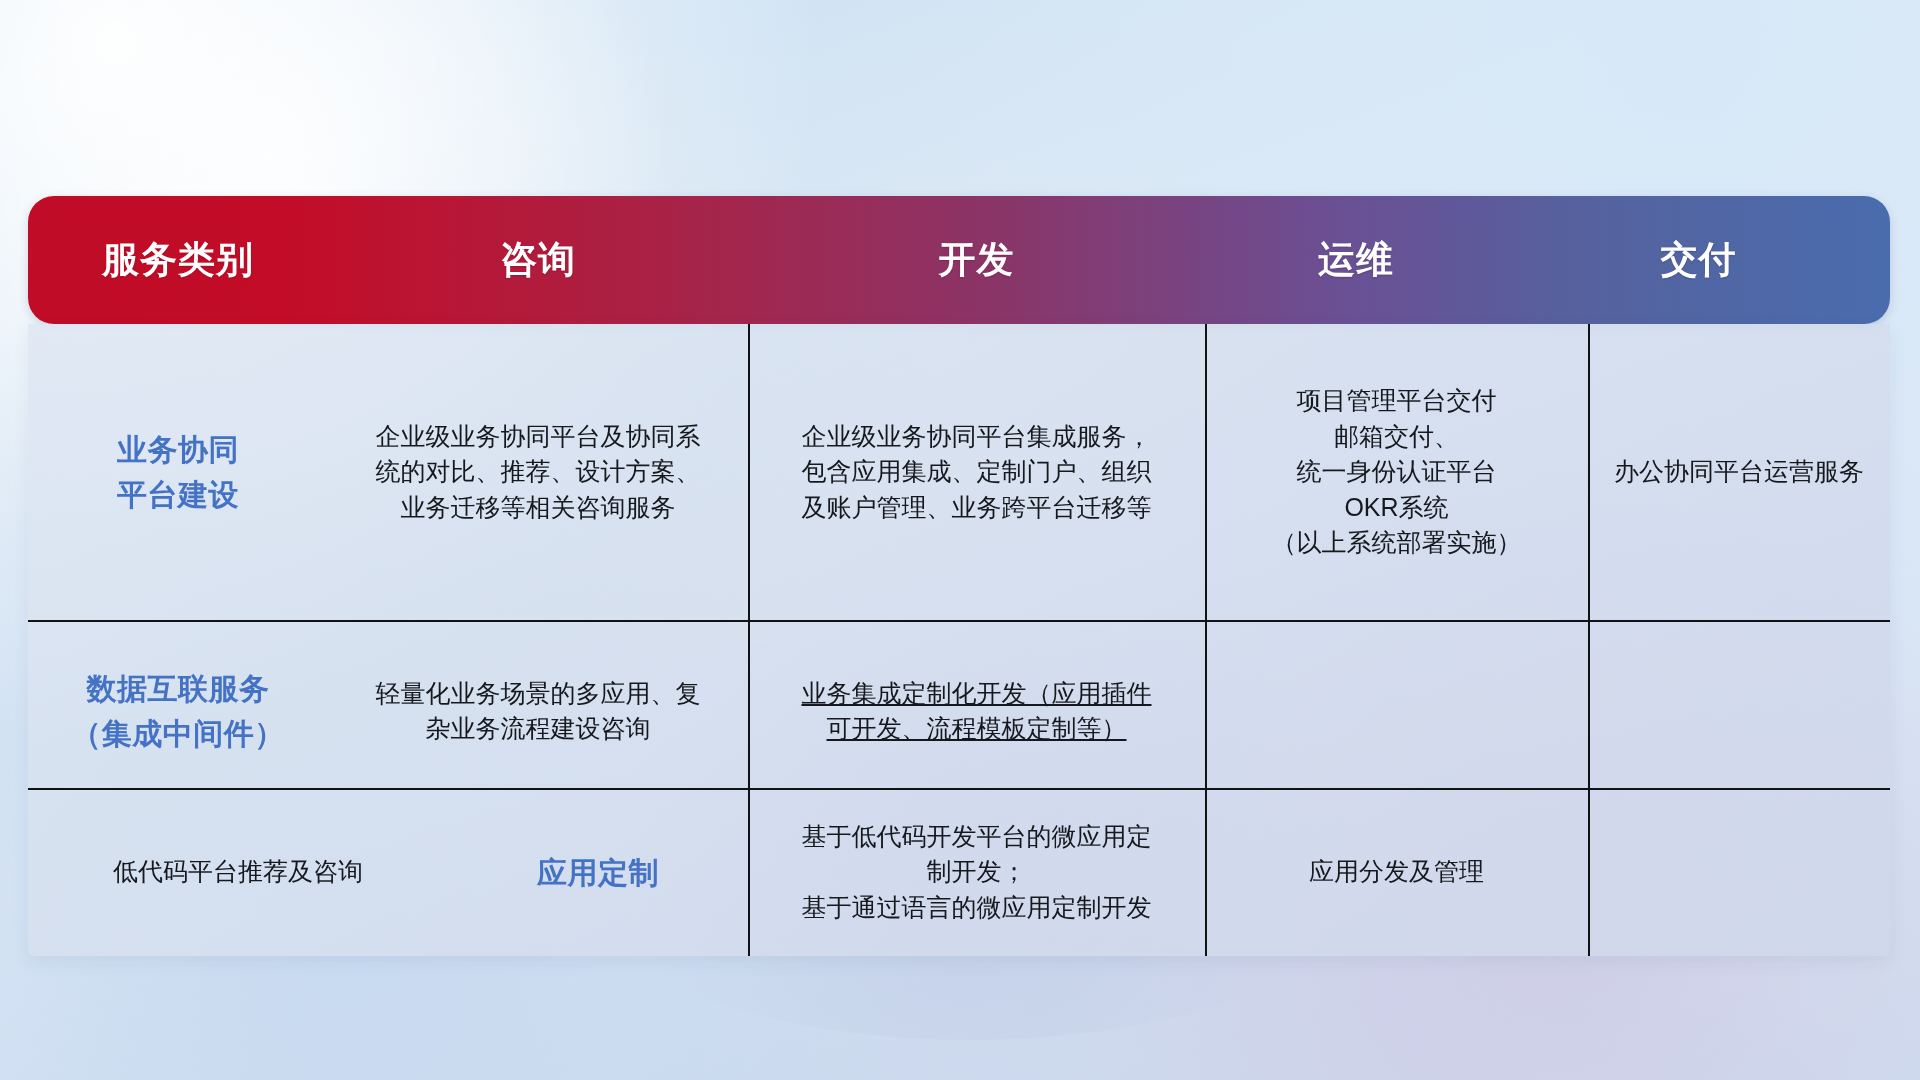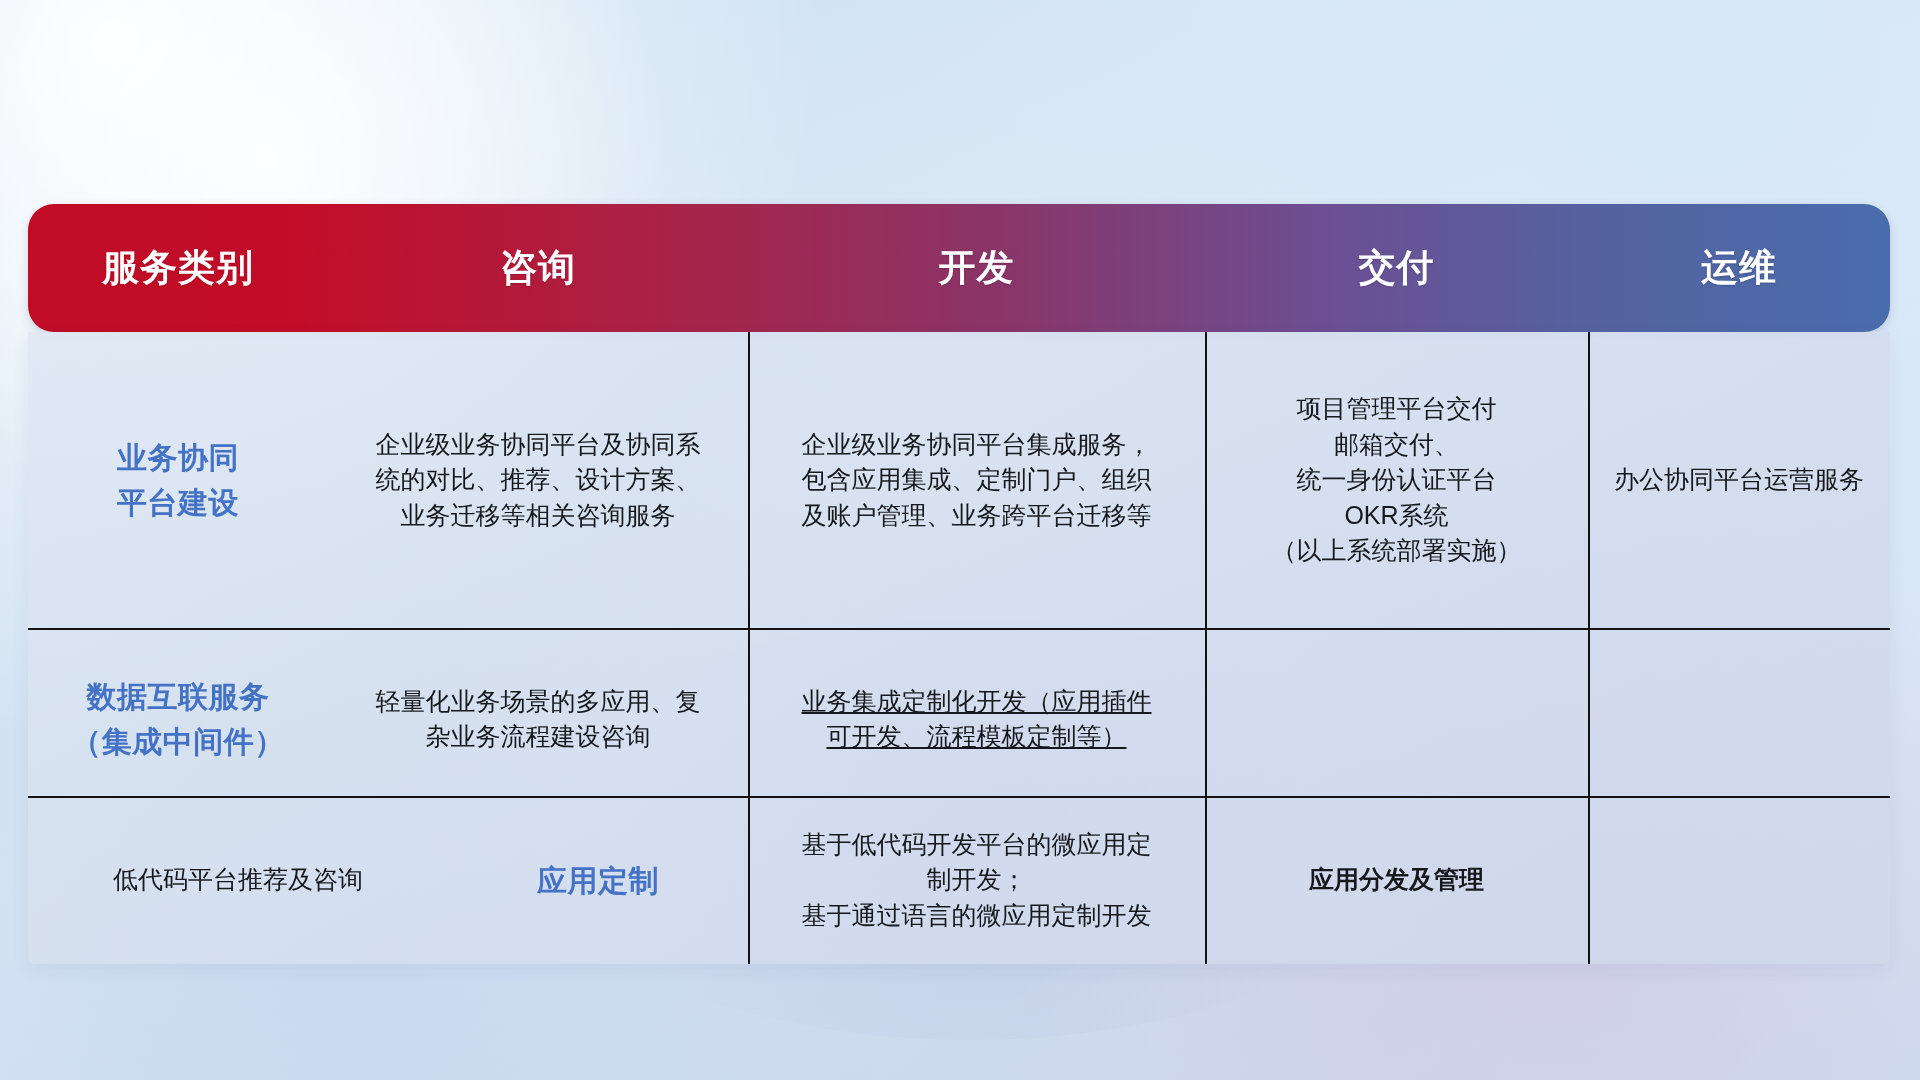--- a/index.html
+++ b/index.html
@@ -70,21 +70,20 @@
         #c00c27 0%,
         #c30d28 14%,
         #a92246 34%,
         #8a3568 52%,
         #6b4f93 70%,
         #55629f 84%,
         #4a6cad 100%);
     box-shadow: 0 3px 10px rgba(60,70,110,0.18);
     display: flex;
     align-items: center;
-    margin-top: 8px;
   }
   .th {
     color: #ffffff;
     font-size: 37px;
     font-weight: bold;
     text-align: center;
     letter-spacing: 1px;
     text-shadow: 0 1px 2px rgba(0,0,0,0.16);
     flex: 0 0 auto;
   }
@@ -158,22 +157,22 @@
   <div id="bg-glow-b"></div>
   <div id="bg-glow-c"></div>
 </div>
 
 <div id="table-wrap">
 
   <div id="table-header">
     <div class="th" style="width: 300px;">服务类别</div>
     <div class="th" style="width: 420px;">咨询</div>
     <div class="th" style="width: 457px; text-align: center;">开发</div>
+    <div class="th" style="width: 302px;">运维</div>
     <div class="th" style="width: 383px;">交付</div>
-    <div class="th" style="width: 302px;">运维</div>
   </div>
 
   <div id="table-body">
 
     <div class="row" id="row-0">
       <div class="cell label" style="width: 300px; flex: 0 0 auto;">业务协同
 平台建设</div>
       <div class="cell" style="width: 420px; flex: 0 0 auto;">企业级业务协同平台及协同系
 统的对比、推荐、设计方案、
 业务迁移等相关咨询服务</div>
@@ -198,21 +197,21 @@
       <div class="cell" style="width: 383px; flex: 0 0 auto;"></div>
       <div class="cell" style="width: 302px; flex: 0 0 auto;"></div>
     </div>
 
     <div class="row" id="row-2">
       <div class="cell" style="width: 420px; flex: 0 0 auto;">低代码平台推荐及咨询</div>
       <div class="cell label" style="width: 300px; flex: 0 0 auto;">应用定制</div>
       <div class="cell" style="width: 457px; flex: 0 0 auto;">基于低代码开发平台的微应用定
 制开发；
 基于通过语言的微应用定制开发</div>
-      <div class="cell" style="width: 383px; flex: 0 0 auto; font-weight: bold;">应用分发及管理</div>
+      <div class="cell" style="width: 383px; flex: 0 0 auto;">应用分发及管理</div>
       <div class="cell" style="width: 302px; flex: 0 0 auto;"></div>
     </div>
 
     <div class="vline" id="vline-1" style="left: 720px;"></div>
     <div class="vline" id="vline-2" style="left: 1177px;"></div>
     <div class="vline" id="vline-3" style="left: 1560px;"></div>
 
     <div class="hline" id="hline-1" style="top: 296px;"></div>
     <div class="hline" id="hline-2" style="top: 464px;"></div>
   </div>

